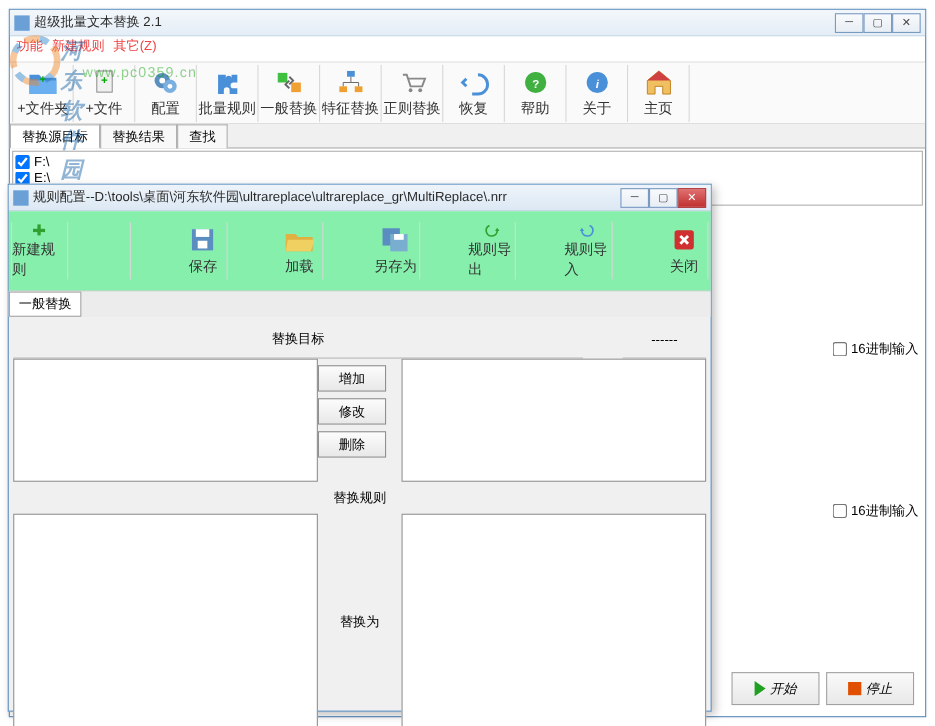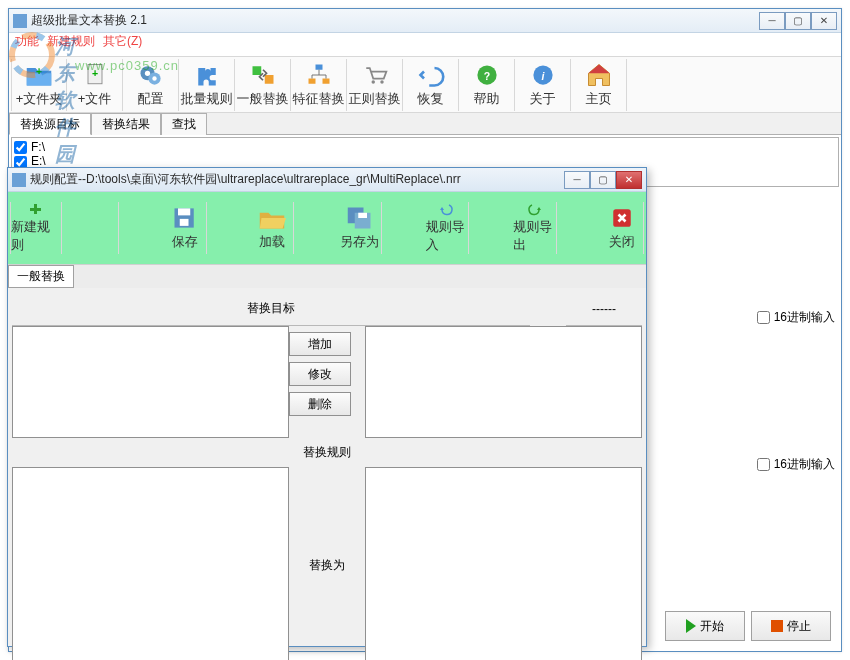--- a/index.html
+++ b/index.html
@@ -39,21 +39,21 @@
 .source-list { border: 1px solid #b0b0b0; margin: 2px; height: 50px; padding: 2px; background: #fff; overflow: hidden; }
 .source-list label { display: block; }
 .source-list input[type=checkbox] { vertical-align: middle; margin-right: 4px; }
 
 
 .main-lower { position: absolute; right: 6px; top: 300px; }
 .hex-check { margin-bottom: 130px; text-align: right; }
 .hex-check input { vertical-align: middle; margin-right: 4px; }
 
 .action-buttons { position: absolute; bottom: 10px; right: 10px; display: flex; gap: 6px; }
-.action-btn { width: 80px; height: 30px; border: 1px solid #a0a0a0; background: linear-gradient(#fafafa,#e8e8e8); display: flex; align-items: center; justify-content: center; gap: 4px; cursor: pointer; }
+.action-btn { width: 80px; height: 30px; border: 1px solid #a0a0a0; background: linear-gradient(#fafafa,#e8e8e8); display: flex; align-items: center; justify-content: center; gap: 4px; cursor: pointer; font-style: italic; }
 .action-btn .play-icon { width: 0; height: 0; border-left: 10px solid #20a020; border-top: 7px solid transparent; border-bottom: 7px solid transparent; }
 .action-btn .stop-icon { width: 12px; height: 12px; background: #e05000; }
 
 
 .dialog { position: absolute; top: 167px; left: 7px; width: 640px; height: 480px; border: 1px solid #5a8ec0; background: #f0f0f0; box-shadow: 3px 3px 8px rgba(0,0,0,0.25); z-index: 10; }
 .dialog .titlebar { background: linear-gradient(#eef4fa,#dce8f4); }
 .dialog .win-btn.close { background: linear-gradient(#e07070,#c03030); color: #fff; border-color: #b03030; }
 
 .dialog-toolbar { height: 73px; border-bottom: 1px solid #d0d0d0; display: flex; align-items: center; padding: 2px; background: #86efac; gap: 44px; }
 .dlg-tool-btn { display: flex; flex-direction: column; align-items: center; justify-content: center; width: 52px; height: 52px; border-right: 1px solid #d8d8d8; cursor: pointer; }
@@ -269,31 +269,31 @@
     <div class="dlg-tool-btn">
       <svg class="tool-icon" viewBox="0 0 32 28">
           <rect x="2" y="2" width="18" height="18" fill="#5a8ec0"></rect>
           <rect x="10" y="8" width="18" height="18" fill="#7aaed0"></rect>
           <rect x="14" y="8" width="10" height="6" fill="#fff"></rect>
         </svg>
       <span class="tool-label">另存为</span>
     </div>
     <div class="dlg-tool-btn">
       <svg class="tool-icon" viewBox="0 0 32 28">
+          <path d="M12 6a10 10 0 1014 10" stroke="#30a030" fill="none" stroke-width="3"></path>
+          <path d="M26 10l4 6h-8z" fill="#30a030"></path>
+        </svg>
+      <span class="tool-label">规则导出</span>
+    </div>
+    <div class="dlg-tool-btn">
+      <svg class="tool-icon" viewBox="0 0 32 28">
           <path d="M20 6a10 10 0 11-14 10" stroke="#4a90d9" fill="none" stroke-width="3"></path>
           <path d="M6 10l-4 6h8z" fill="#4a90d9"></path>
         </svg>
       <span class="tool-label">规则导入</span>
-    </div>
-    <div class="dlg-tool-btn">
-      <svg class="tool-icon" viewBox="0 0 32 28">
-          <path d="M12 6a10 10 0 1014 10" stroke="#30a030" fill="none" stroke-width="3"></path>
-          <path d="M26 10l4 6h-8z" fill="#30a030"></path>
-        </svg>
-      <span class="tool-label">规则导出</span>
     </div>
     <div class="dlg-tool-btn">
       <svg class="tool-icon" viewBox="0 0 32 28">
           <rect x="6" y="4" width="20" height="20" rx="3" fill="#d03030"></rect>
           <path d="M12 10l8 8M20 10l-8 8" stroke="#fff" stroke-width="3"></path>
         </svg>
       <span class="tool-label">关闭</span>
     </div>
   </div>
 

